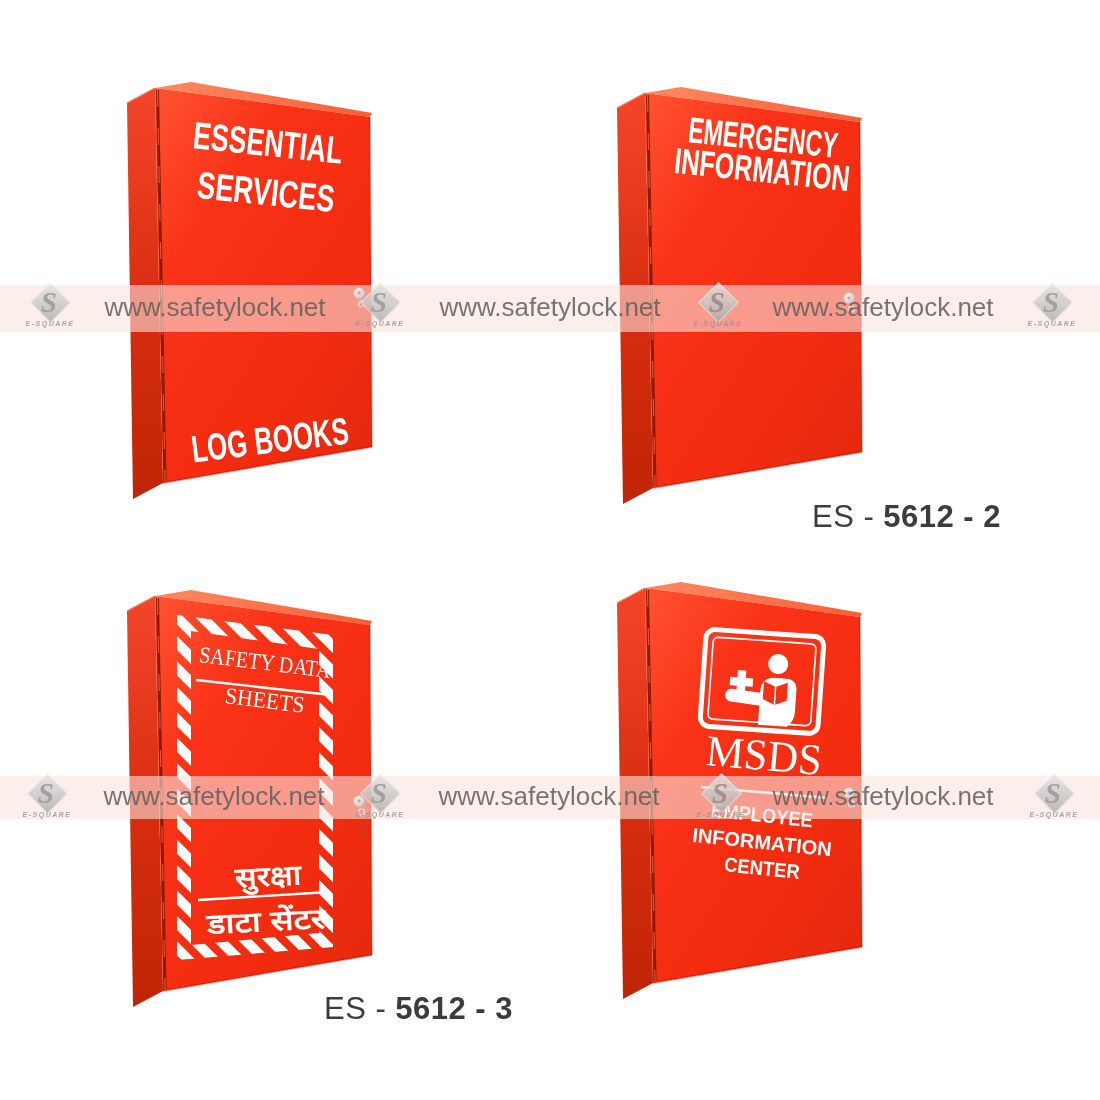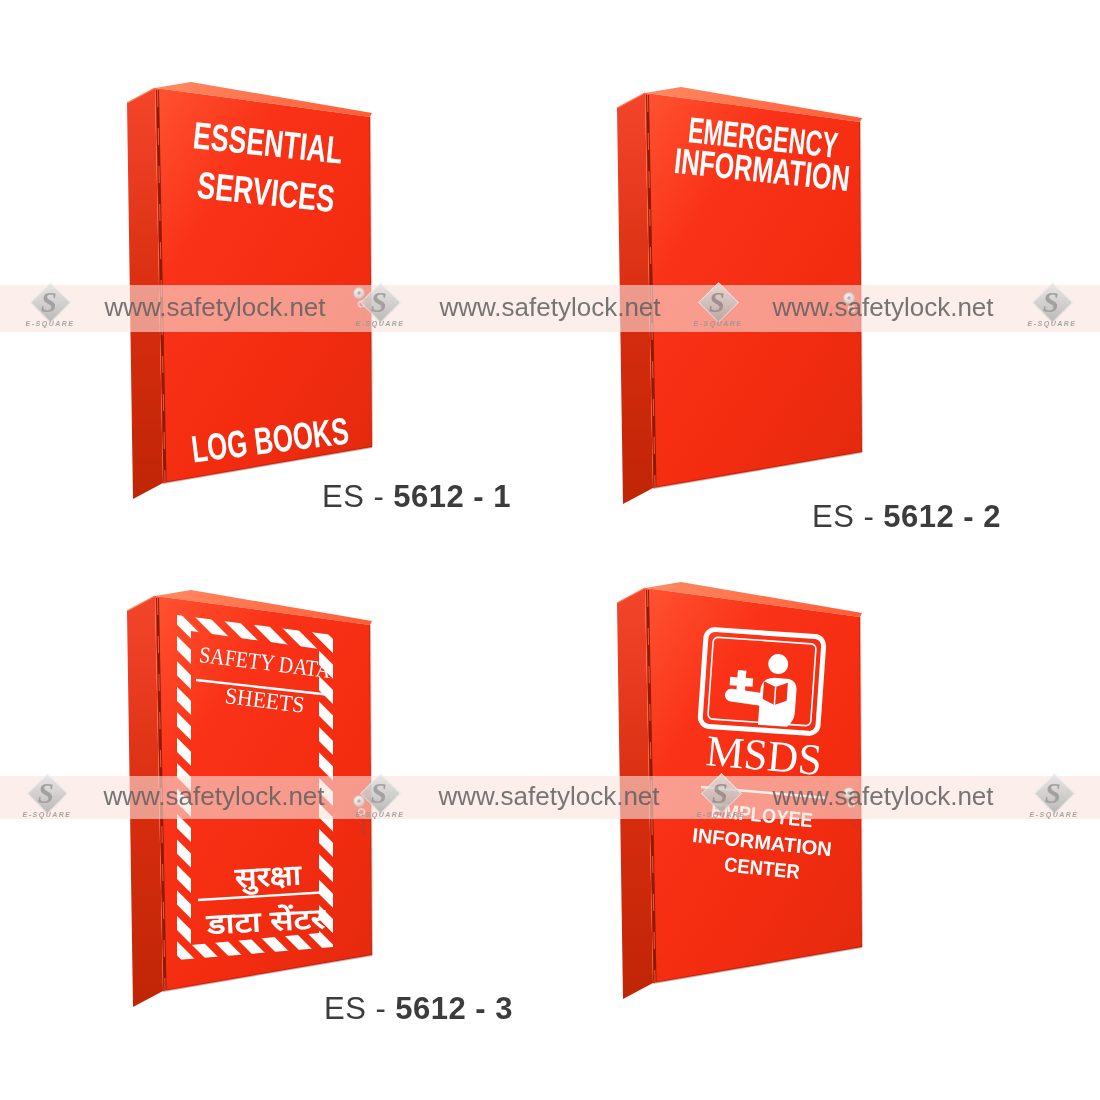--- a/index.html
+++ b/index.html
@@ -149,23 +149,20 @@
       </g>
       <text class="t-serif" x="164" y="195" font-size="44" textLength="116" lengthAdjust="spacingAndGlyphs" transform="rotate(5 164 181)">MSDS</text>
       <line x1="101" y1="212" x2="227" y2="223" stroke="#ffffff" stroke-width="2.4"></line>
       <text class="t-heavy" x="162" y="247" font-size="20" textLength="102" lengthAdjust="spacingAndGlyphs" transform="rotate(6 162 240)">EMPLOYEE</text>
       <text class="t-heavy" x="162" y="274" font-size="20" textLength="140" lengthAdjust="spacingAndGlyphs" transform="rotate(6 162 267)">INFORMATION</text>
       <text class="t-heavy" x="162" y="300" font-size="20" textLength="76" lengthAdjust="spacingAndGlyphs" transform="rotate(6 162 293)">CENTER</text>
     </svg>
   </figure>
 
   
-  <div class="code-label" id="label1">
-    <span class="code-prefix">ES -</span><span class="code-bold">5612 - 1</span>
-  </div>
   <div class="code-label" id="label2">
     <span class="code-prefix">ES -</span><span class="code-bold">5612 - 2</span>
   </div>
   <div class="code-label" id="label3">
     <span class="code-prefix">ES -</span><span class="code-bold">5612 - 3</span>
   </div>
 
   
   <div class="wm-band" id="band1">
     <div class="esq" style="left:15px">

